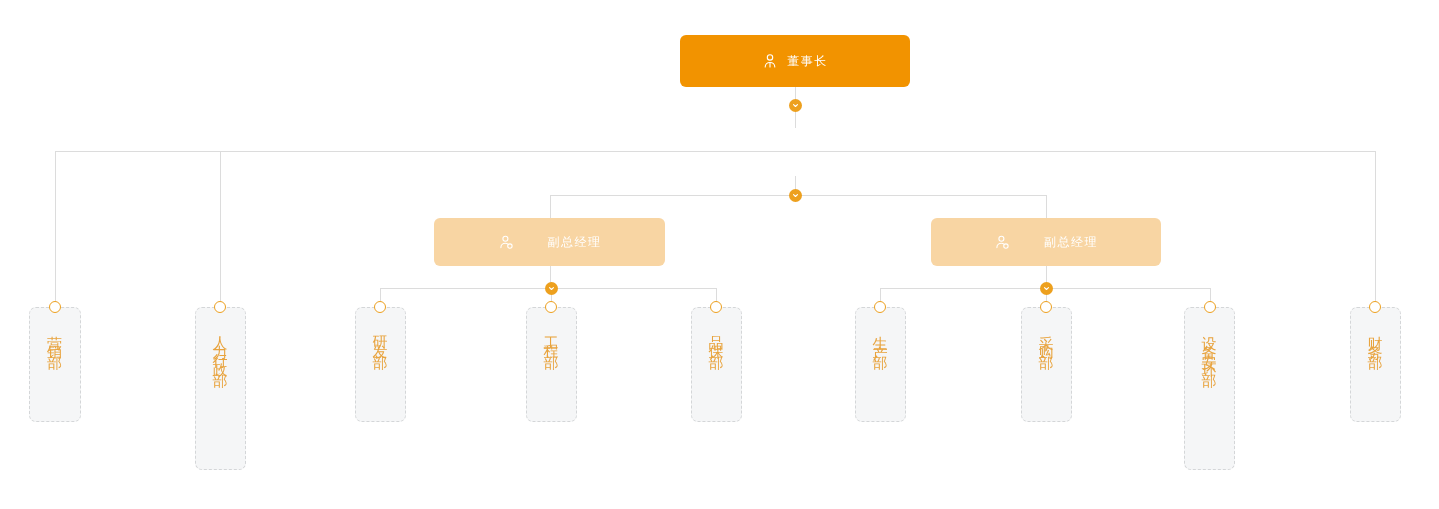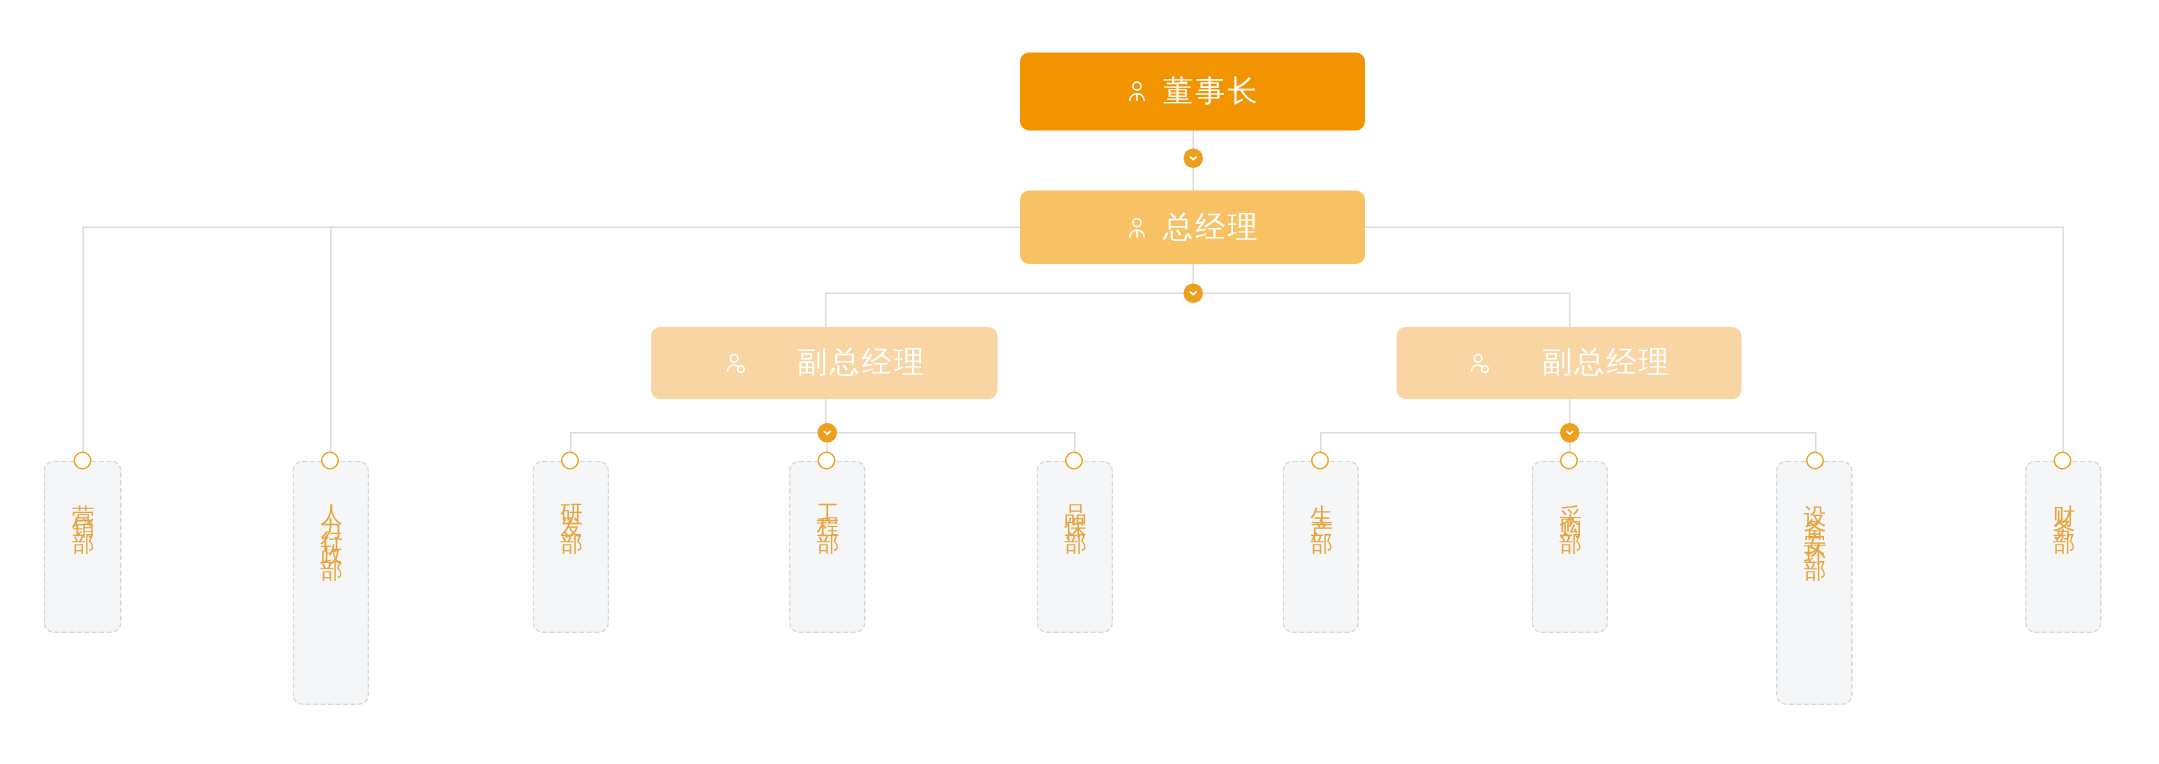--- a/index.html
+++ b/index.html
@@ -37,21 +37,21 @@
     border-radius: 6px;
     display: flex;
     align-items: center;
     justify-content: center;
     gap: 9px;
     color: #ffffff;
     white-space: nowrap;
     z-index: 3;
   }
   .node-box .node-label {
-    font-size: 20px;
+    font-size: 12px;
     letter-spacing: 1.5px;
     line-height: 1;
   }
   .node-box .person-icon {
     display: inline-flex;
     align-items: center;
     justify-content: center;
     width: 16px;
     height: 16px;
   }
@@ -143,30 +143,20 @@
     <span class="person-icon">
       <svg viewBox="0 0 16 16" width="16" height="16" fill="none" stroke="#ffffff" stroke-width="1.1" stroke-linecap="round" stroke-linejoin="round">
         <circle cx="8" cy="4.4" r="2.7"></circle>
         <path d="M3.2 14c0-2.6 2.1-4.5 4.8-4.5s4.8 1.9 4.8 4.5"></path>
         <path d="M8 9.6v4.4"></path>
       </svg>
     </span>
     <span class="node-label">董事长</span>
   </div>
 
-  <div class="node-box tier-gm" style="left:680px; top:127px; width:230px; height:49px;">
-    <span class="person-icon">
-      <svg viewBox="0 0 16 16" width="16" height="16" fill="none" stroke="#ffffff" stroke-width="1.1" stroke-linecap="round" stroke-linejoin="round">
-        <circle cx="8" cy="4.4" r="2.7"></circle>
-        <path d="M3.2 14c0-2.6 2.1-4.5 4.8-4.5s4.8 1.9 4.8 4.5"></path>
-        <path d="M8 9.6v4.4"></path>
-      </svg>
-    </span>
-    <span class="node-label">总经理</span>
-  </div>
 
   <div class="node-box tier-vgm" style="left:434px; top:218px; width:231px; height:48px;">
     <span class="person-icon">
       <svg viewBox="0 0 16 16" width="16" height="16" fill="none" stroke="#ffffff" stroke-width="1.1" stroke-linecap="round" stroke-linejoin="round">
         <circle cx="7.4" cy="4.8" r="2.5"></circle>
         <path d="M2.9 13.6c0-2.5 2-4.3 4.5-4.3 1 0 1.9.3 2.6.8"></path>
         <circle cx="11.9" cy="12.1" r="2.2"></circle>
       </svg>
     </span>
     <span class="node-label">副总经理</span>

